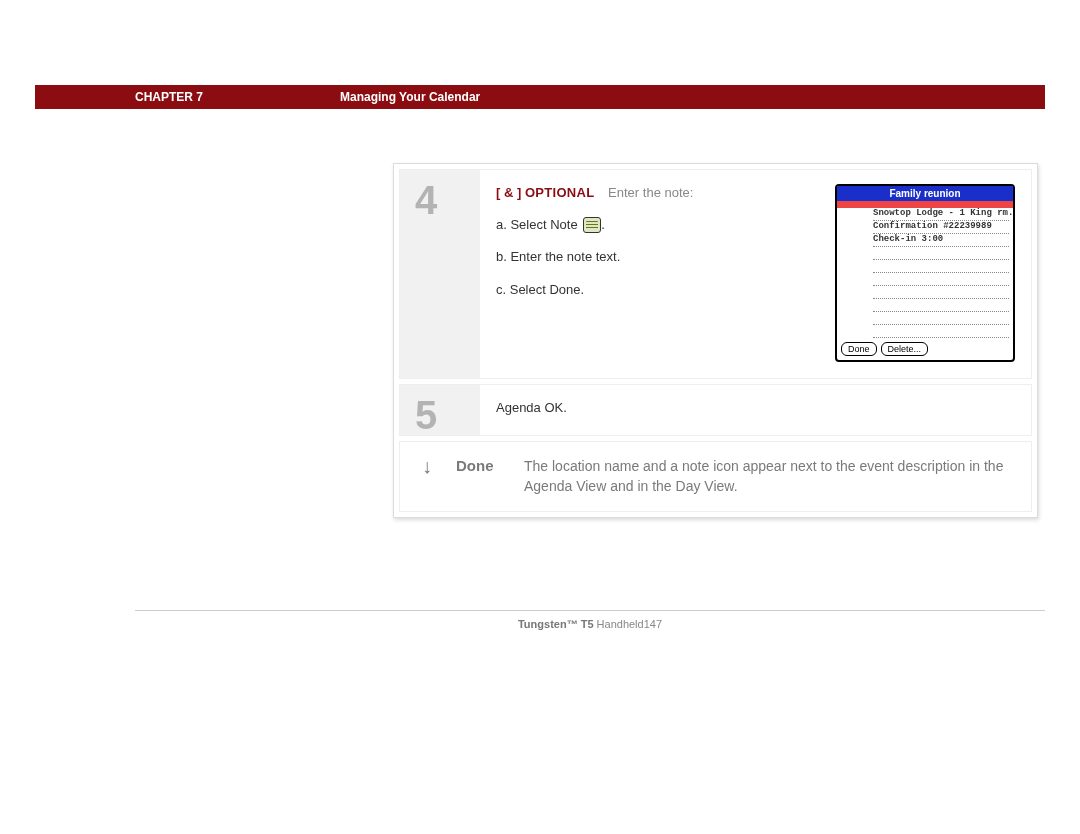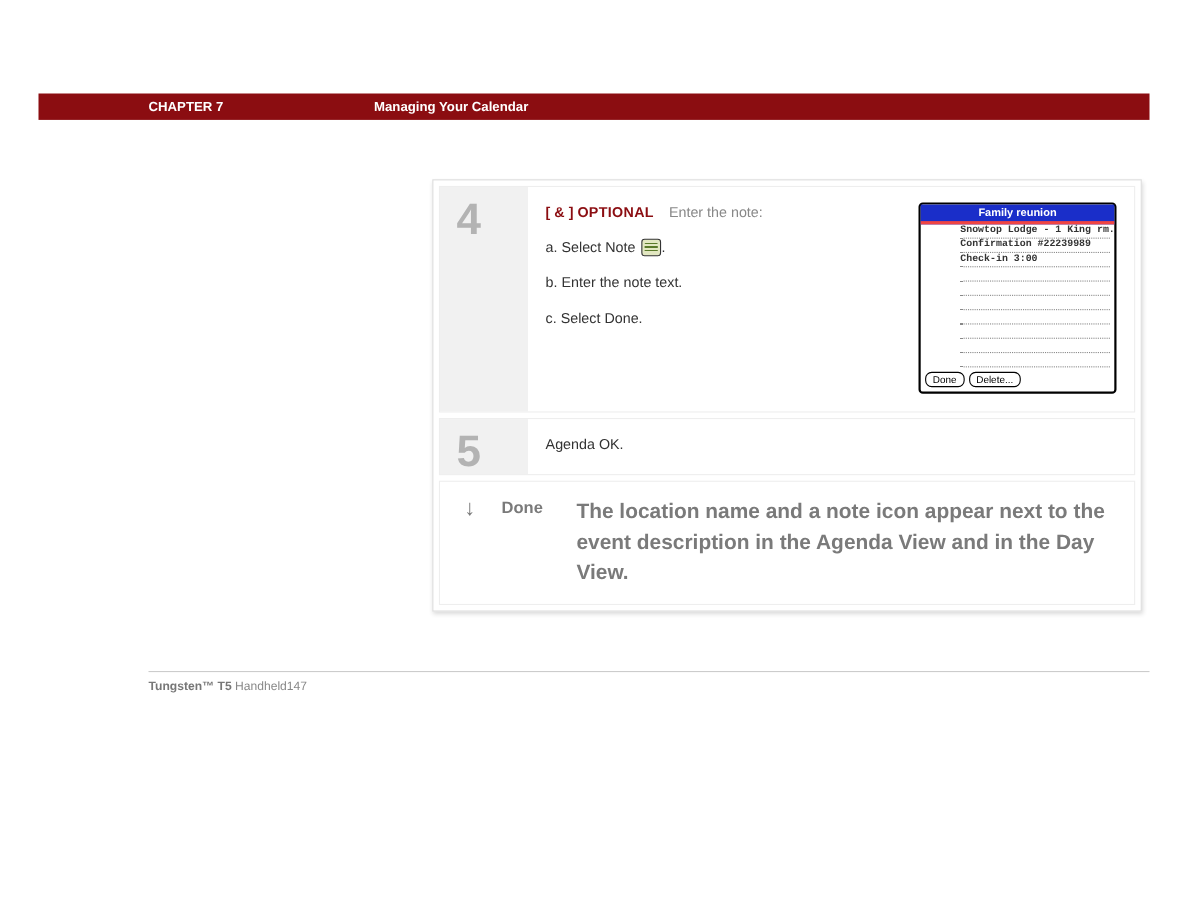--- a/index.html
+++ b/index.html
@@ -101,21 +101,21 @@
     font-size: 10px;
   }
   .hh-title {
     background: #1a2ec9;
     color: #fff;
     text-align: center;
     font-weight: bold;
     font-family: Arial, sans-serif;
     font-size: 10px;
     padding: 2px 0;
-    border-bottom: 3px solid #ef4444;
+    border-bottom: 7px solid #ef4444;
   }
   .hh-lines {
     padding: 0 4px;
     margin-left: 32px;
   }
   .hh-line {
     border-bottom: 1px dotted #888;
     height: 13px;
     font-weight: bold;
     white-space: nowrap;
@@ -155,33 +155,33 @@
   .done-label {
     color: #7a7a7a;
     font-weight: bold;
     font-size: 15px;
     width: 50px;
     padding-top: 1px;
   }
   .done-text {
     flex: 1;
     color: #7a7a7a;
-    font-weight: bold;
-    font-size: 19px;
+    font-weight: normal;
+    font-size: 14px;
     line-height: 1.45;
   }
 
   
   .footer {
     position: absolute;
     left: 135px; right: 35px; bottom: 48px;
     border-top: 1px solid #ccc;
     padding-top: 7px;
     display: flex;
-    justify-content: flex-start;
+    justify-content: center;
     font-size: 11px;
     color: #888;
   }
   .footer .product b { color: #777; }
 </style>
 </head>
 <body>
 
 <div class="page">
 

